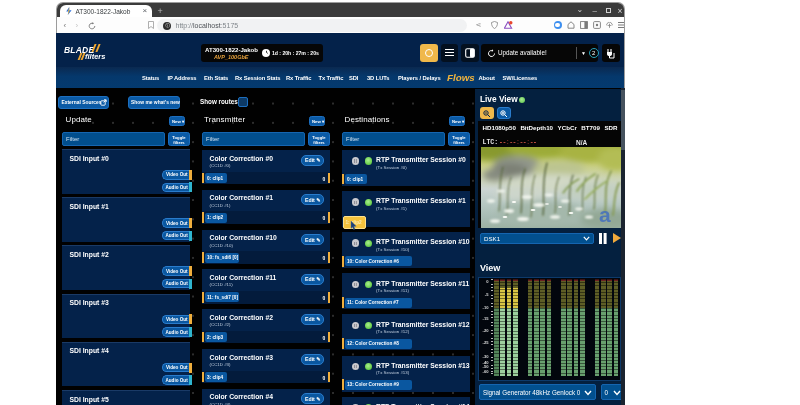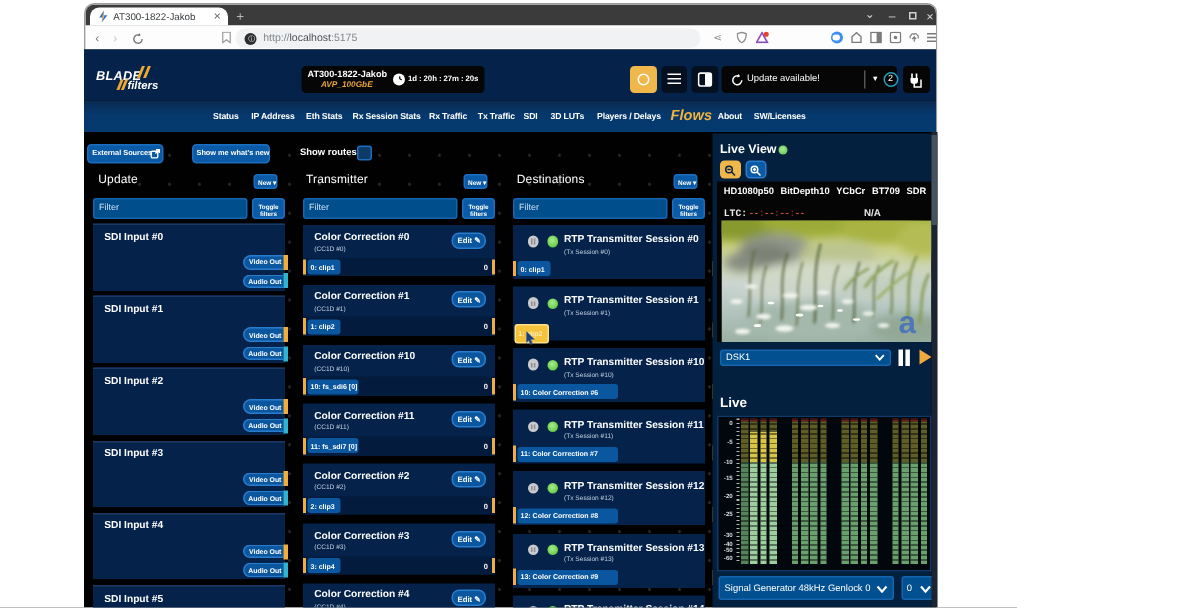--- a/index.html
+++ b/index.html
@@ -439,21 +439,21 @@
 </svg>
 <div class="ab" style="left:479.5px;top:232.5px;width:114px;height:11.5px;background:#02508f;border:0.8px solid #1565b0;border-radius:2px;"></div>
 <div class="ab txt" style="left:484px;top:235px;font-size:6.2px;color:#fff;">DSK1</div>
 <svg class="ab" style="left:583px;top:235.8px" width="7" height="5" viewBox="0 0 7 5">
     <path d="M0.8 0.8 L3.5 3.8 L6.2 0.8" stroke="#fff" stroke-width="1.2" fill="none"></path>
   </svg>
 <div class="ab" style="left:599px;top:232.5px;width:2.8px;height:11px;background:#fff;box-shadow:4.6px 0 0 #fff;"></div>
 <svg class="ab" style="left:611.5px;top:232px" width="10" height="12" viewBox="0 0 10 12">
     <path d="M1 1 L9 6 L1 11 Z" fill="#f0a93c"></path>
   </svg>
-<div class="ab txt" style="left:480px;top:263px;font-size:9px;font-weight:600;color:#fff;">Live</div>
+<div class="ab txt" style="left:480px;top:263px;font-size:9px;font-weight:600;color:#fff;">View</div>
 <div class="ab" style="left:478px;top:277px;width:143px;height:104px;background:#02060d;border:1px solid #0d3a6b;"></div>
 <div class="ab" style="left:478px;top:278.8px;width:10.5px;text-align:right;font-size:4.1px;font-weight:bold;color:#dcdcdc;">0</div>
 <div class="ab" style="left:478px;top:291.8px;width:10.5px;text-align:right;font-size:4.1px;font-weight:bold;color:#dcdcdc;">-5</div>
 <div class="ab" style="left:478px;top:304.8px;width:10.5px;text-align:right;font-size:4.1px;font-weight:bold;color:#dcdcdc;">-10</div>
 <div class="ab" style="left:478px;top:315.8px;width:10.5px;text-align:right;font-size:4.1px;font-weight:bold;color:#dcdcdc;">-15</div>
 <div class="ab" style="left:478px;top:327.8px;width:10.5px;text-align:right;font-size:4.1px;font-weight:bold;color:#dcdcdc;">-20</div>
 <div class="ab" style="left:478px;top:340.3px;width:10.5px;text-align:right;font-size:4.1px;font-weight:bold;color:#dcdcdc;">-25</div>
 <div class="ab" style="left:478px;top:354.3px;width:10.5px;text-align:right;font-size:4.1px;font-weight:bold;color:#dcdcdc;">-30</div>
 <div class="ab" style="left:478px;top:359.8px;width:10.5px;text-align:right;font-size:4.1px;font-weight:bold;color:#dcdcdc;">-40</div>
 <div class="ab" style="left:478px;top:364.3px;width:10.5px;text-align:right;font-size:4.1px;font-weight:bold;color:#dcdcdc;">-50</div>

